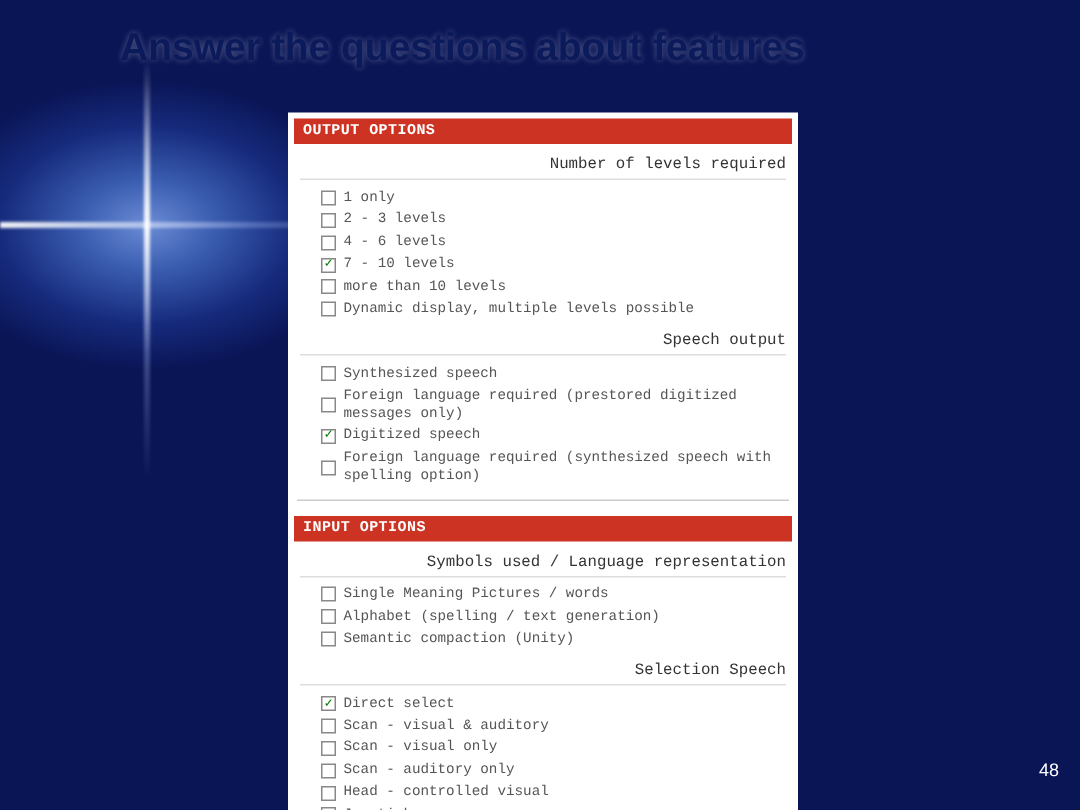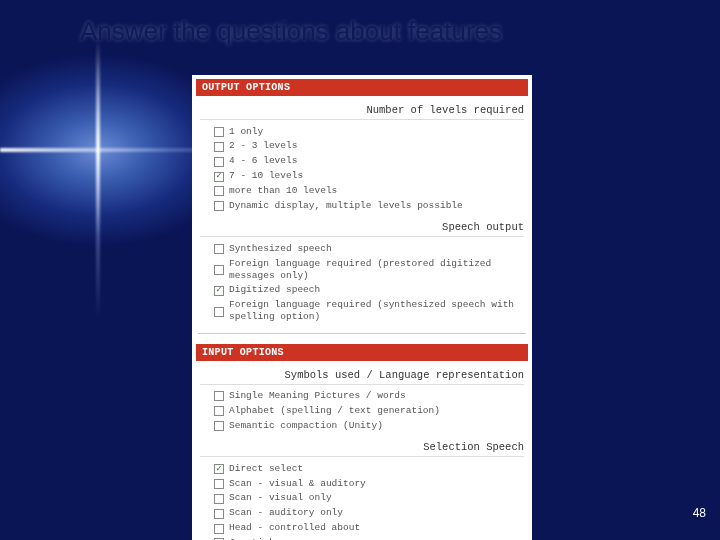--- a/index.html
+++ b/index.html
@@ -14,21 +14,21 @@
     background: linear-gradient(to right, rgba(255,255,255,0.95), rgba(180,200,255,0.3) 60%, transparent);
     filter: blur(1px);
   }
   .flare-v {
     position: absolute; left: 96px; top: 40px; width: 4px; height: 280px;
     background: linear-gradient(to bottom, transparent, rgba(255,255,255,0.9) 35%, rgba(255,255,255,0.95) 40%, rgba(180,200,255,0.3) 70%, transparent);
     filter: blur(1px);
   }
   .title {
     position: absolute; left: 80px; top: 16px;
-    color: #0b1a5a; font-weight: normal; font-size: 26px;
+    color: #0b1a5a; font-weight: bold; font-size: 26px;
     text-shadow: 0 0 4px rgba(255,255,255,0.3);
   }
   .panel {
     position: absolute; left: 192px; top: 75px; width: 340px; height: 520px;
     background: #ffffff;
     font-family: Liberation Mono, monospace;
   }
   .section-header {
     background: #cc3322; color: #fff; font-size: 10px; font-weight: bold;
     padding: 3px 6px; margin: 4px 4px 2px 4px; letter-spacing: 0.3px;
@@ -152,21 +152,21 @@
       <div class="opt">
           <span class="cb"></span>
           <span class="lbl">Scan - visual only</span>
         </div>
       <div class="opt">
           <span class="cb"></span>
           <span class="lbl">Scan - auditory only</span>
         </div>
       <div class="opt">
           <span class="cb"></span>
-          <span class="lbl">Head - controlled about</span>
+          <span class="lbl">Head - controlled visual</span>
         </div>
       <div class="opt">
           <span class="cb"></span>
           <span class="lbl">Joystick</span>
         </div>
       <div class="opt">
           <span class="cb"></span>
           <span class="lbl">Mouse</span>
         </div>
 

